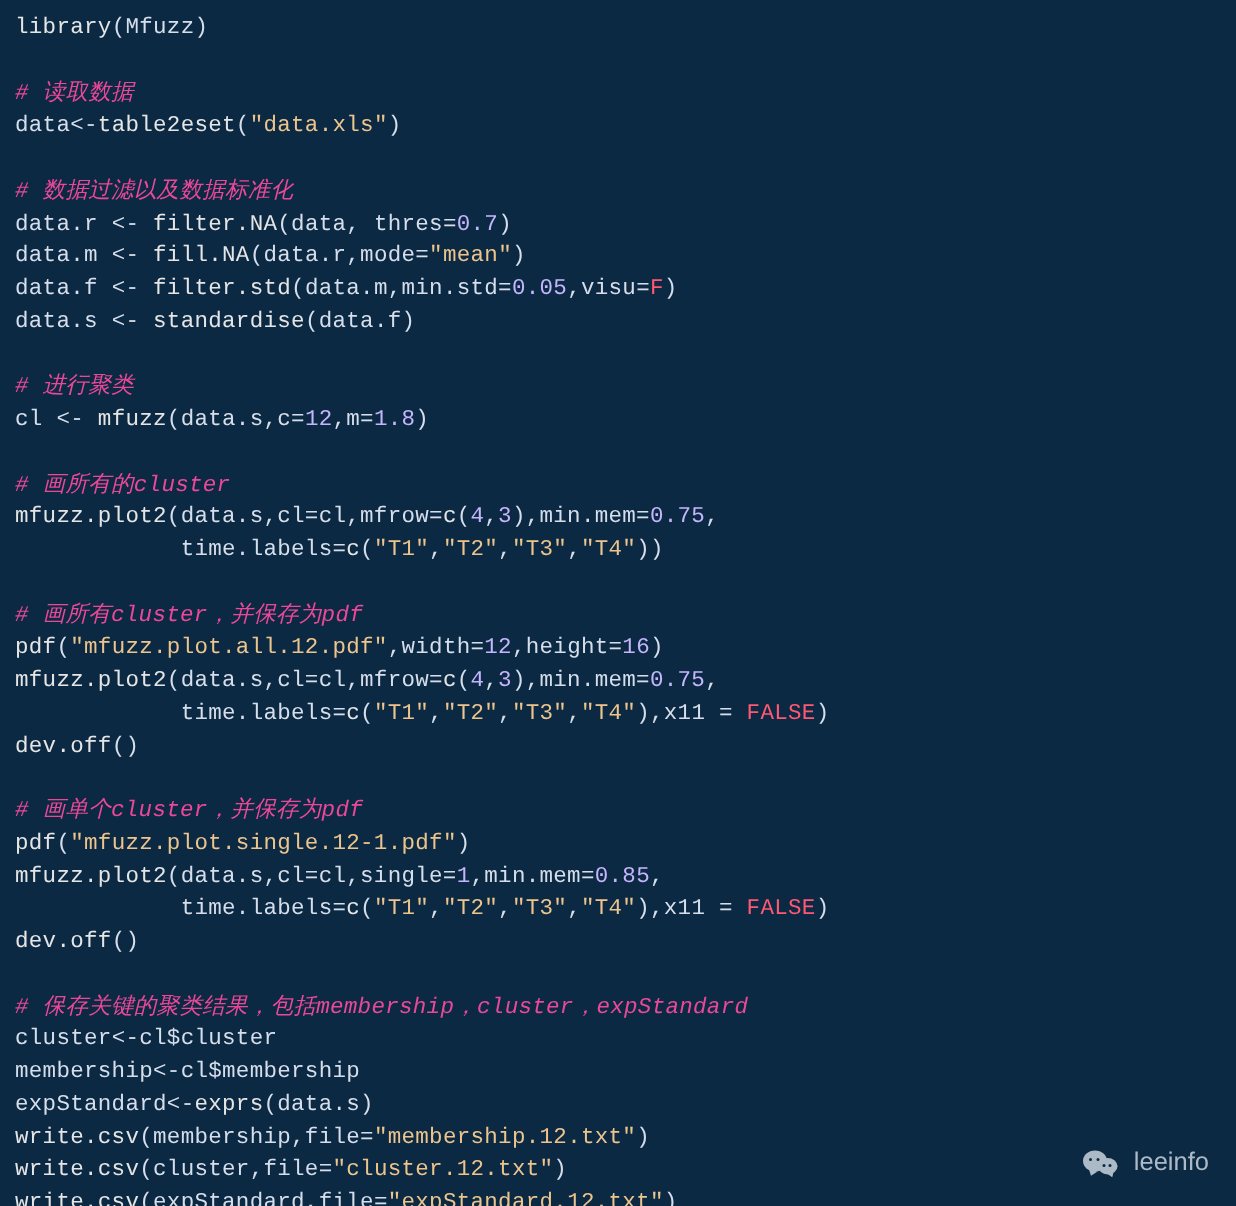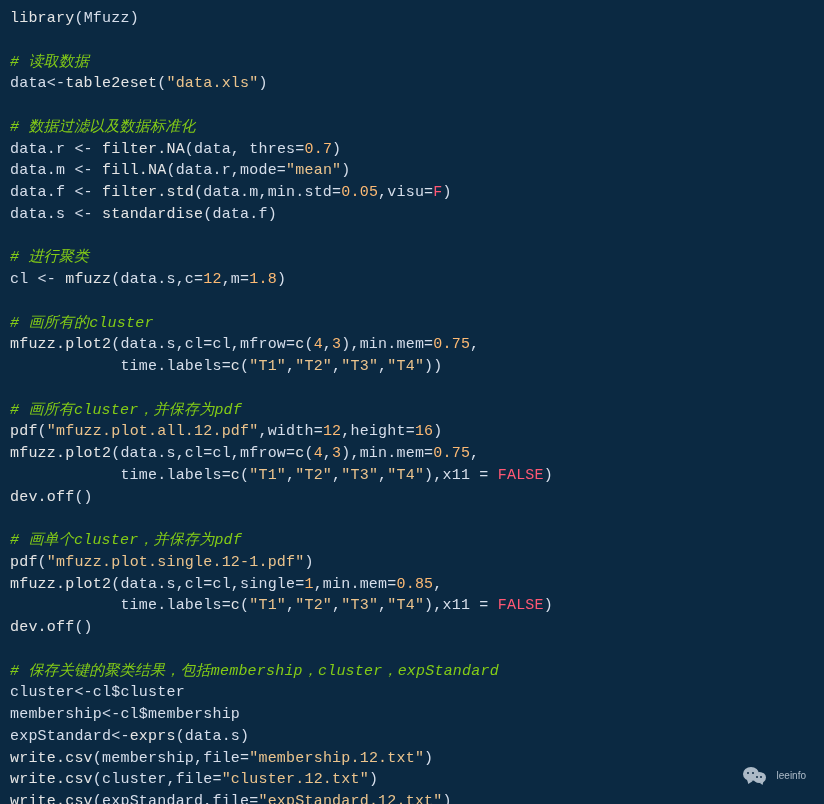--- a/index.html
+++ b/index.html
@@ -17,33 +17,33 @@
   }
   .code-area {
     white-space: pre;
     letter-spacing: 0.2px;
   }
   .fn { color: #e5e5e5; }          
   .def { color: #d6deeb; }          
   .arrow { color: #d6deeb; }       
   .paren { color: #d6deeb; }       
   .str { color: #ecc48d; }         
-  .num { color: #fdba74; }         
+  .num { color: #c4b5fd; }         
   .kw { color: #ff5874; }          
-  .cmt { color: #84cc16; font-style: italic; text-align: center; } 
+  .cmt { color: #ec4899; font-style: italic; text-align: center; } 
 
   .watermark {
     position: absolute;
     right: 18px;
     bottom: 16px;
     display: flex;
     align-items: center;
     color: #c9d4df;
     font-family: Arial, sans-serif;
-    font-size: 10px;
+    font-size: 17px;
     opacity: 0.85;
   }
   .wx-icon {
     width: 28px;
     height: 24px;
     margin-right: 6px;
     position: relative;
     font-family: Arial, sans-serif;
   }
   .bubble-big {

